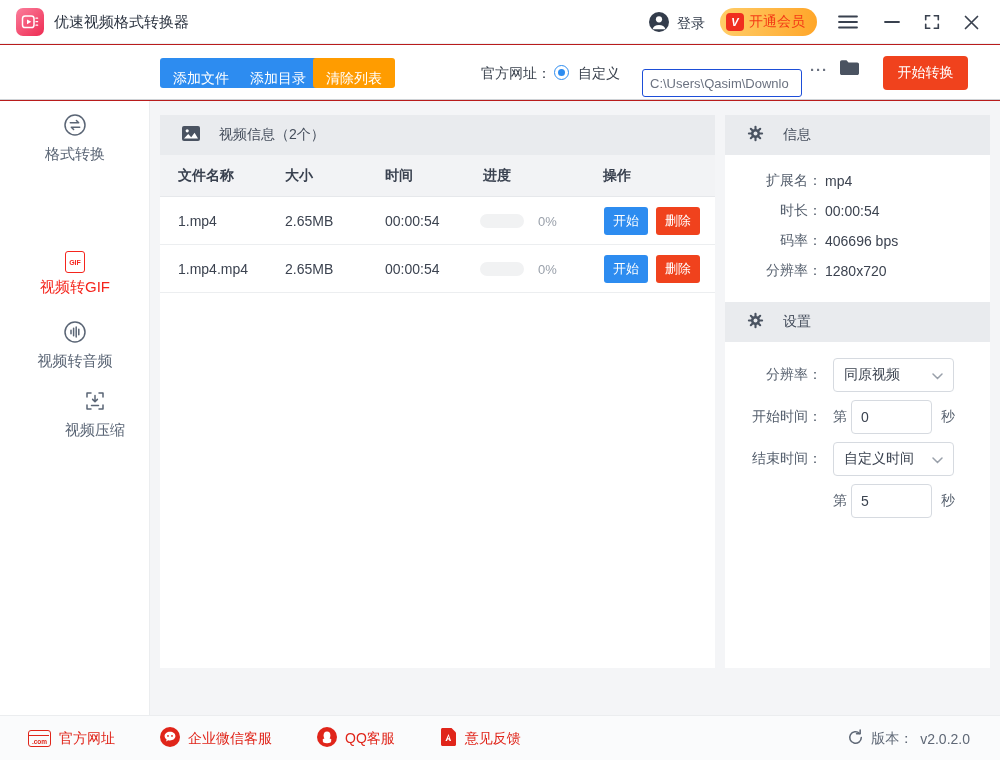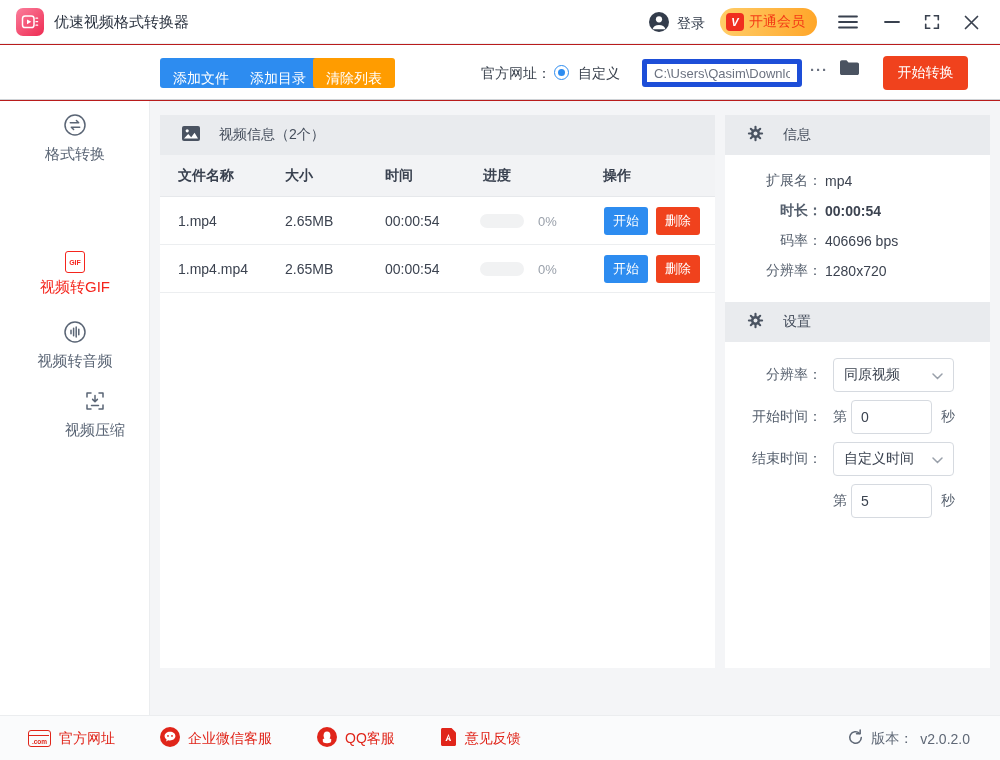--- a/index.html
+++ b/index.html
@@ -27,21 +27,21 @@
   .toolbar { position:absolute; left:0; top:45px; width:1000px; height:55px; background:#fff;
              border-bottom:1px solid #ced2d6; }
   .tb-btn { position:absolute; top:13px; height:30px; border:none; border-radius:3px; color:#fff;
             font-size:14px; font-family:inherit; cursor:pointer; padding:12px 13px; }
   .blue { background:#2d8cf0; } .orange { background:#ff9c00; } .redbtn { background:#f0421d; }
   .tb-label { position:absolute; top:20px; color:#39414d; }
   .radio { position:absolute; left:554px; top:20px; width:15px; height:15px; border-radius:50%;
            border:1.5px solid #2d8cf0; background:#fff; cursor:pointer; }
   .radio::after { content:""; position:absolute; left:2.5px; top:2.5px; width:7px; height:7px;
                   border-radius:50%; background:#2d8cf0; }
-  .path-input { position:absolute; left:642px; top:14px; width:160px; height:28px; border:5px solid #1d4ed8;
+  .path-input { position:absolute; left:642px; top:24px; width:160px; height:28px; border:1px solid #1d4ed8;
                 border-radius:3px; padding:0 7px; font-size:13px; color:#6b7280; font-family:inherit;
                 white-space:nowrap; overflow:hidden; }
   .more-btn { position:absolute; left:810px; top:16px; color:#6b7280; font-size:15px; font-weight:bold;
               letter-spacing:1px; cursor:pointer; }
   .folder-btn { position:absolute; left:839px; top:14px; cursor:pointer; }
   .start-convert { position:absolute; left:883px; top:11px; width:85px; height:34px; border:none;
                    border-radius:4px; background:#f0421d; color:#fff; font-size:14px; font-family:inherit; cursor:pointer; }
 
   
   .content-bg { position:absolute; left:0; top:101px; width:1000px; height:614px; background:#f4f5f7; }
@@ -265,21 +265,21 @@
           <circle cx="10" cy="10" r="2.3" fill="#e9ebee"></circle>
         </svg>
       </span>
       <span>信息</span>
     </div>
 
     <div class="info-field" style="top:51px;">
       <span class="flabel">扩展名：</span>
       <span class="fvalue">mp4</span>
     </div>
-    <div class="info-field" style="top:81px;font-weight:bold;">
+    <div class="info-field" style="top:81px;">
       <span class="flabel">时长：</span>
       <span class="fvalue">00:00:54</span>
     </div>
     <div class="info-field" style="top:111px;">
       <span class="flabel">码率：</span>
       <span class="fvalue">406696 bps</span>
     </div>
     <div class="info-field" style="top:141px;">
       <span class="flabel">分辨率：</span>
       <span class="fvalue">1280x720</span>

